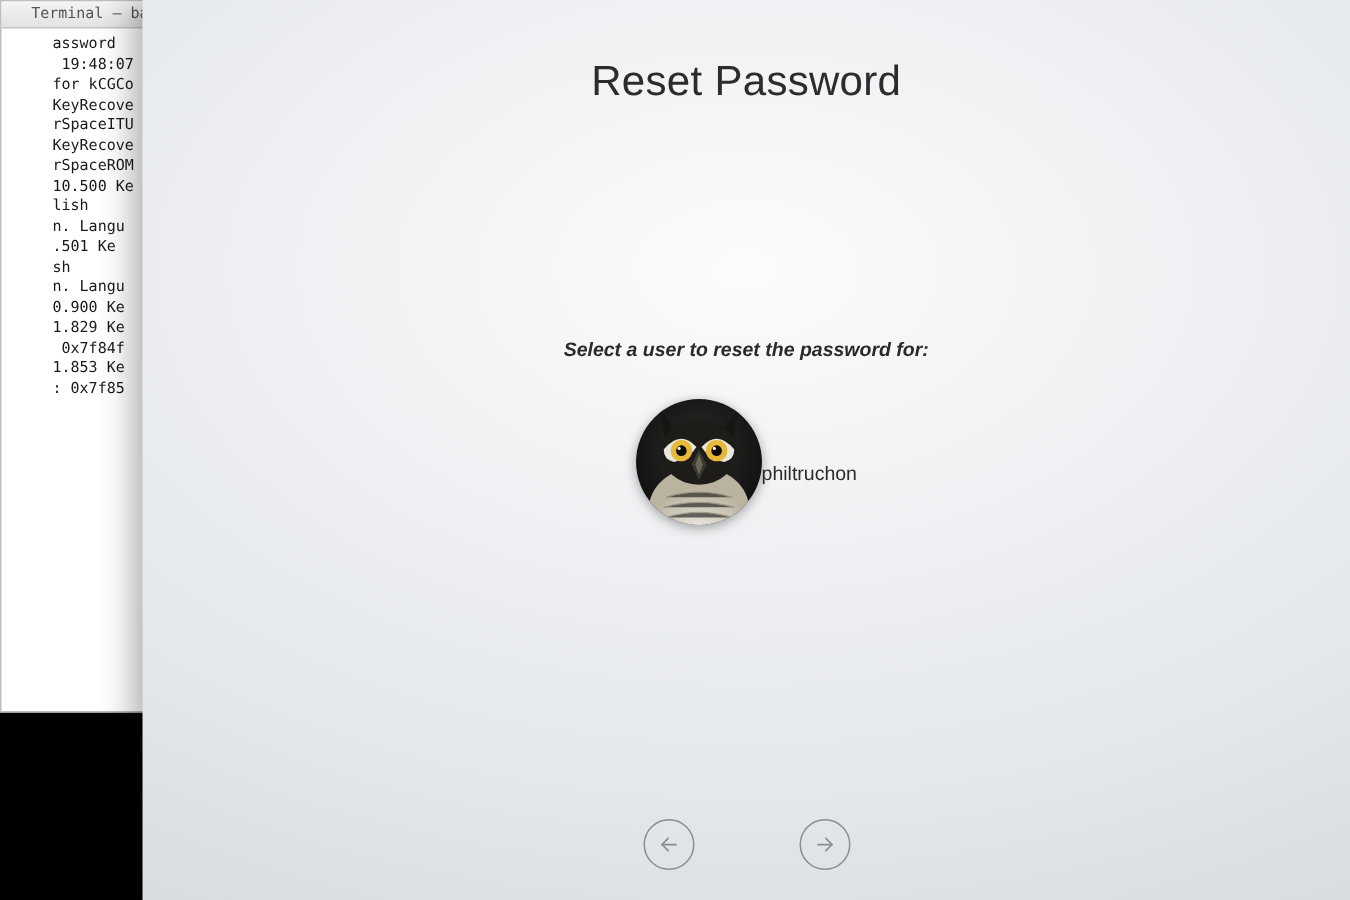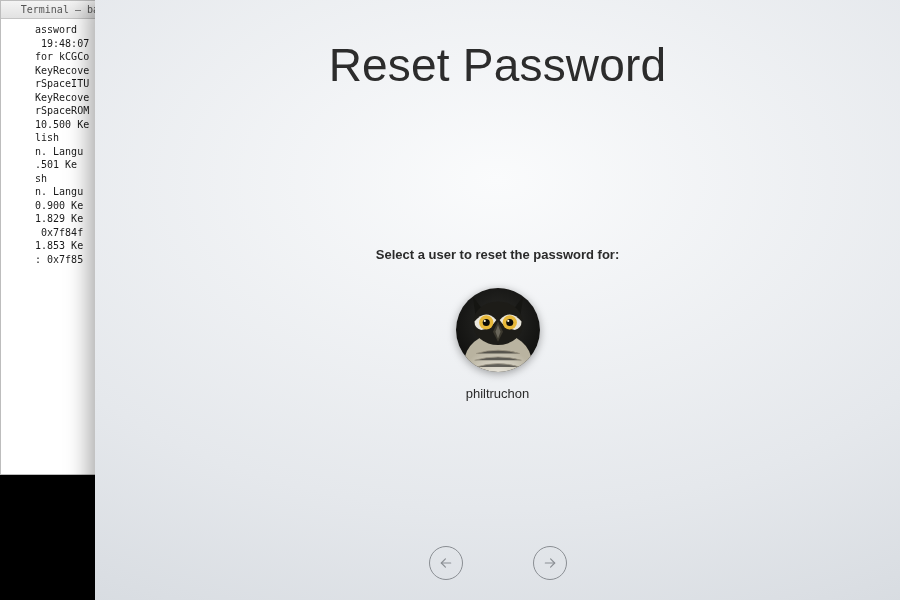--- a/index.html
+++ b/index.html
@@ -47,35 +47,36 @@
       right: 0; bottom: 0;
       width: 805px; height: 600px;
       background: radial-gradient(ellipse 120% 100% at 50% 30%, #fafbfc 0%, #e5e8ec 55%, #cfd4da 100%);
       box-shadow: -6px 0 22px rgba(0,0,0,0.35);
       display: flex;
       flex-direction: column;
       align-items: center;
     }
     .panel h1 {
       margin-top: 38px;
-      font-size: 46px;
+      font-size: 28px;
       font-weight: 400;
       color: #2c2c2c;
       letter-spacing: 0.2px;
     }
     .prompt {
       margin-top: 155px;
       font-size: 13px;
       font-weight: 600;
       color: #2a2a2a;
+      font-style: italic;
     }
     .user {
       margin-top: 26px;
       display: flex;
-      flex-direction: column;
+      flex-direction: row;
       align-items: center;
       cursor: pointer;
     }
     .avatar {
       width: 84px; height: 84px;
       border-radius: 50%;
       overflow: hidden;
       box-shadow: 0 2px 8px rgba(0,0,0,0.35);
     }
     .avatar svg { width: 100%; height: 100%; display: block; }

